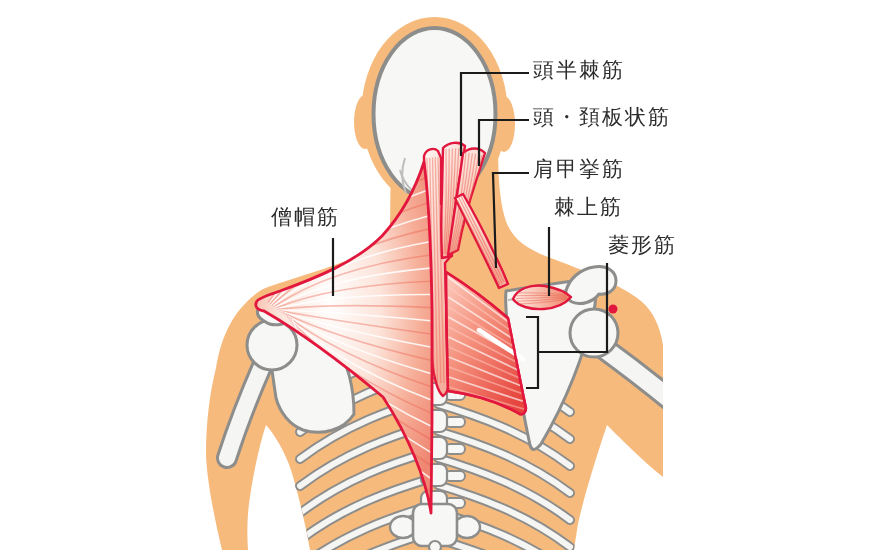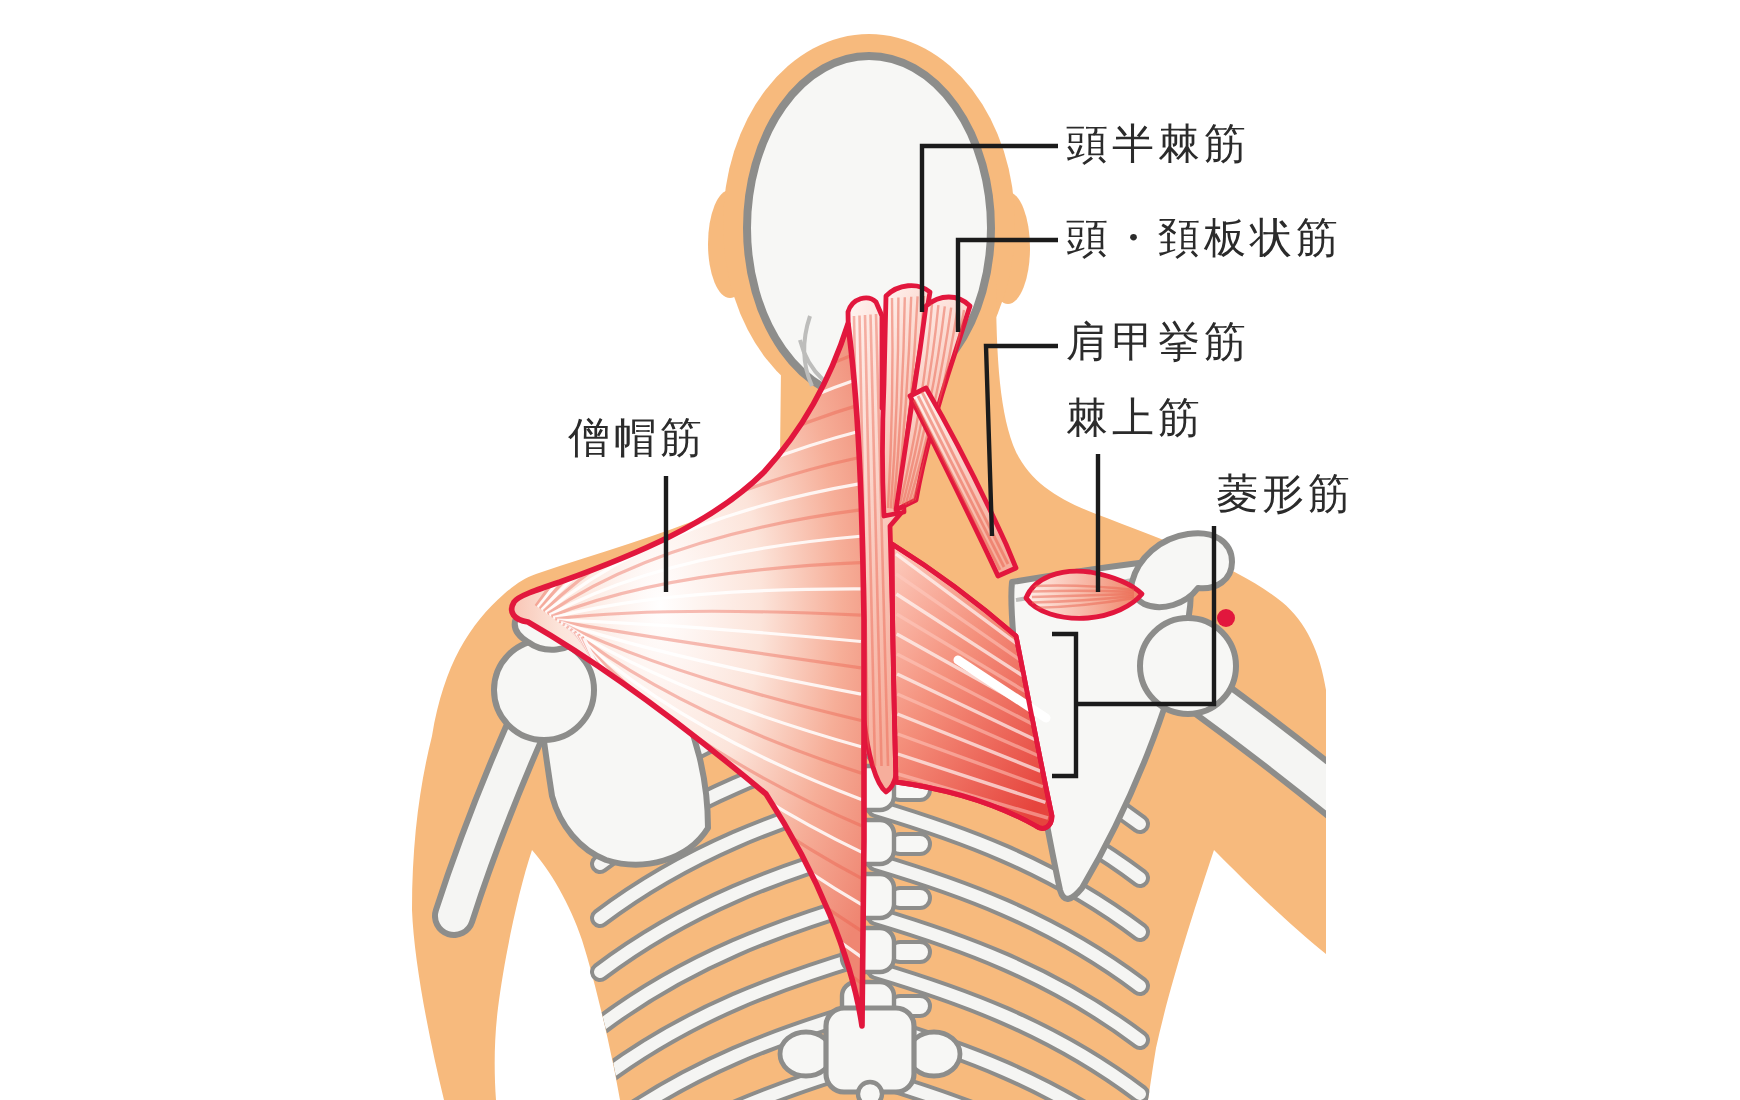--- a/index.html
+++ b/index.html
@@ -1,21 +1,21 @@
 <!DOCTYPE html>
 <html style="--skin: #F7BA7D; --muscleRed: #E2173D; --boneFill: #F7F7F5; --boneLine: #8D8D8B; --labelText: #2B2B2B; --lineCol: #1B1B1B;"><head>
 <meta charset="utf-8">
 <style>
   :root{
     --skin:#F7BA7D; --muscleRed:#E2173D; --boneFill:#F7F7F5; --boneLine:#8D8D8B;
     --labelText:#2B2B2B; --lineCol:#1B1B1B;
   }
   html,body{margin:0;padding:0;background:#fff;}
   .stage{position:relative;width:870px;height:550px;background:#fff;overflow:hidden;
-         font-family:Liberation Serif, serif;}
+         font-family:Liberation Mono, monospace;}
   .stage svg{position:absolute;left:0;top:0;}
   .label{position:absolute;font-size:21px;font-weight:500;line-height:1.05;
          color:var(--labelText);letter-spacing:2px;white-space:nowrap;}
   .skin{fill:var(--skin);}
   .bone{fill:var(--boneFill);stroke:var(--boneLine);stroke-width:3;stroke-linejoin:round;}
   .bone-thin{fill:none;stroke:#BDBDBB;stroke-width:2;}
   .muscle{stroke:var(--muscleRed);stroke-width:2.4;stroke-linejoin:round;}
   .m-outline{fill:none;stroke:var(--muscleRed);stroke-width:2.8;stroke-linejoin:round;}
   .labelline{fill:none;stroke:var(--lineCol);stroke-width:2.2;}
 </style>
@@ -290,17 +290,17 @@
     <path class="labelline" d="M549,296 L549,227"></path>
     <path class="labelline" d="M607,263 L607,352 L538,352"></path>
     <path class="labelline" d="M526,317 L538,317 L538,388 L526,388"></path>
     <path class="labelline" d="M333,296 L333,238"></path>
   </g>
 </svg>
 
 <div class="label" style="left:533px;top:61px">頭半棘筋</div>
 <div class="label" style="left:533px;top:108px">頭・頚板状筋</div>
 <div class="label" style="left:533px;top:160px">肩甲挙筋</div>
-<div class="label" style="left:533px;top:198px">棘上筋</div>
+<div class="label" style="left:554px;top:198px">棘上筋</div>
 <div class="label" style="left:608px;top:236px">菱形筋</div>
-<div class="label" style="left:284px;top:208px">僧帽筋</div>
+<div class="label" style="left:271px;top:208px">僧帽筋</div>
 
 </div>
 
 </body></html>

